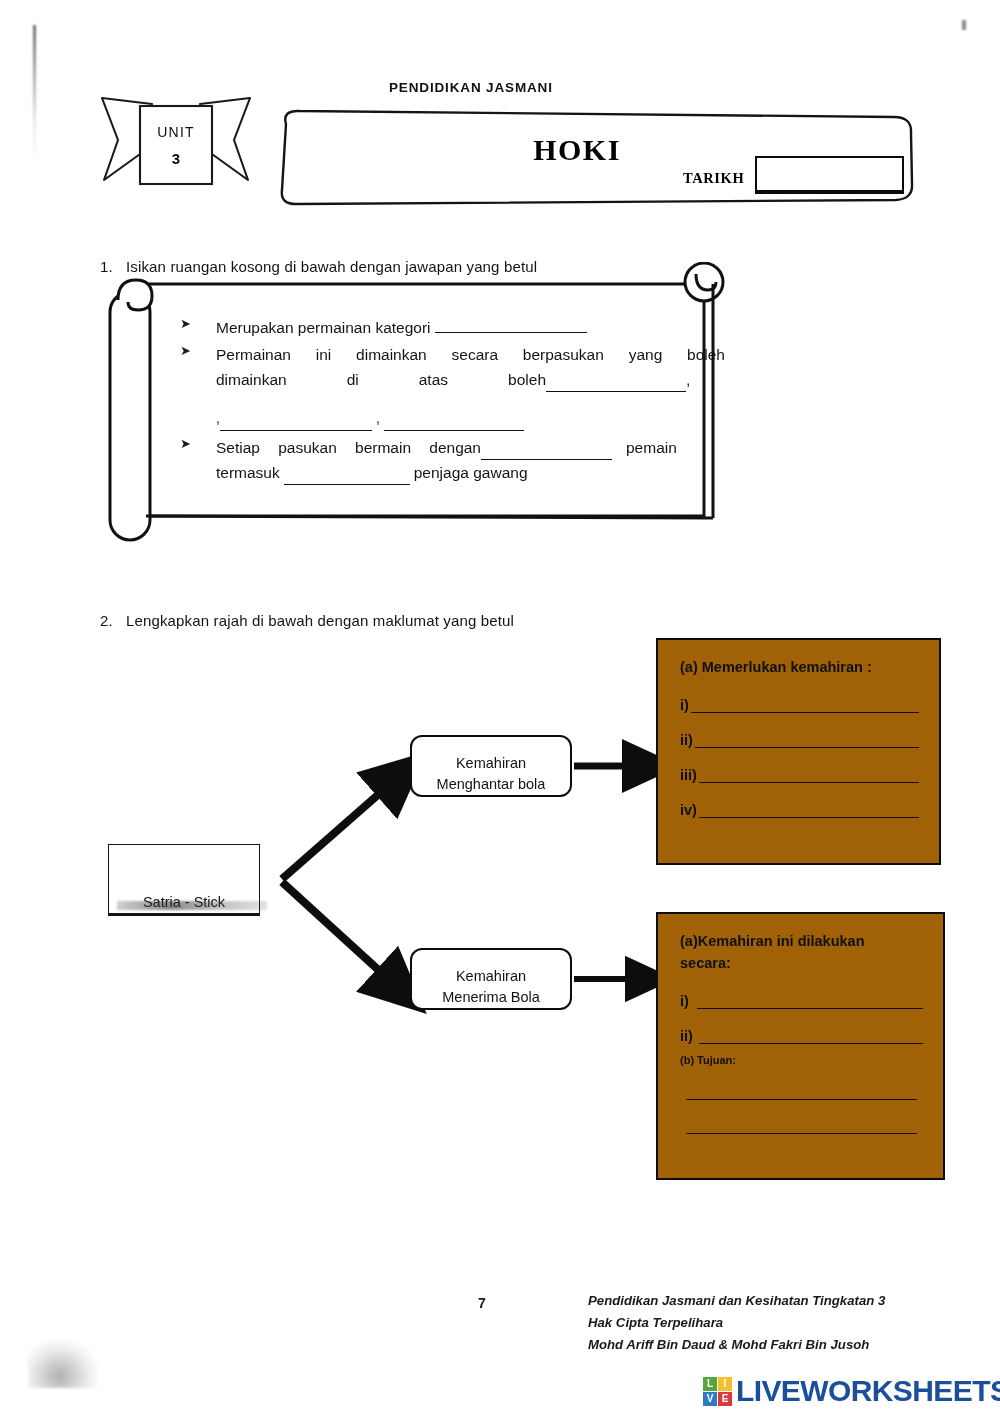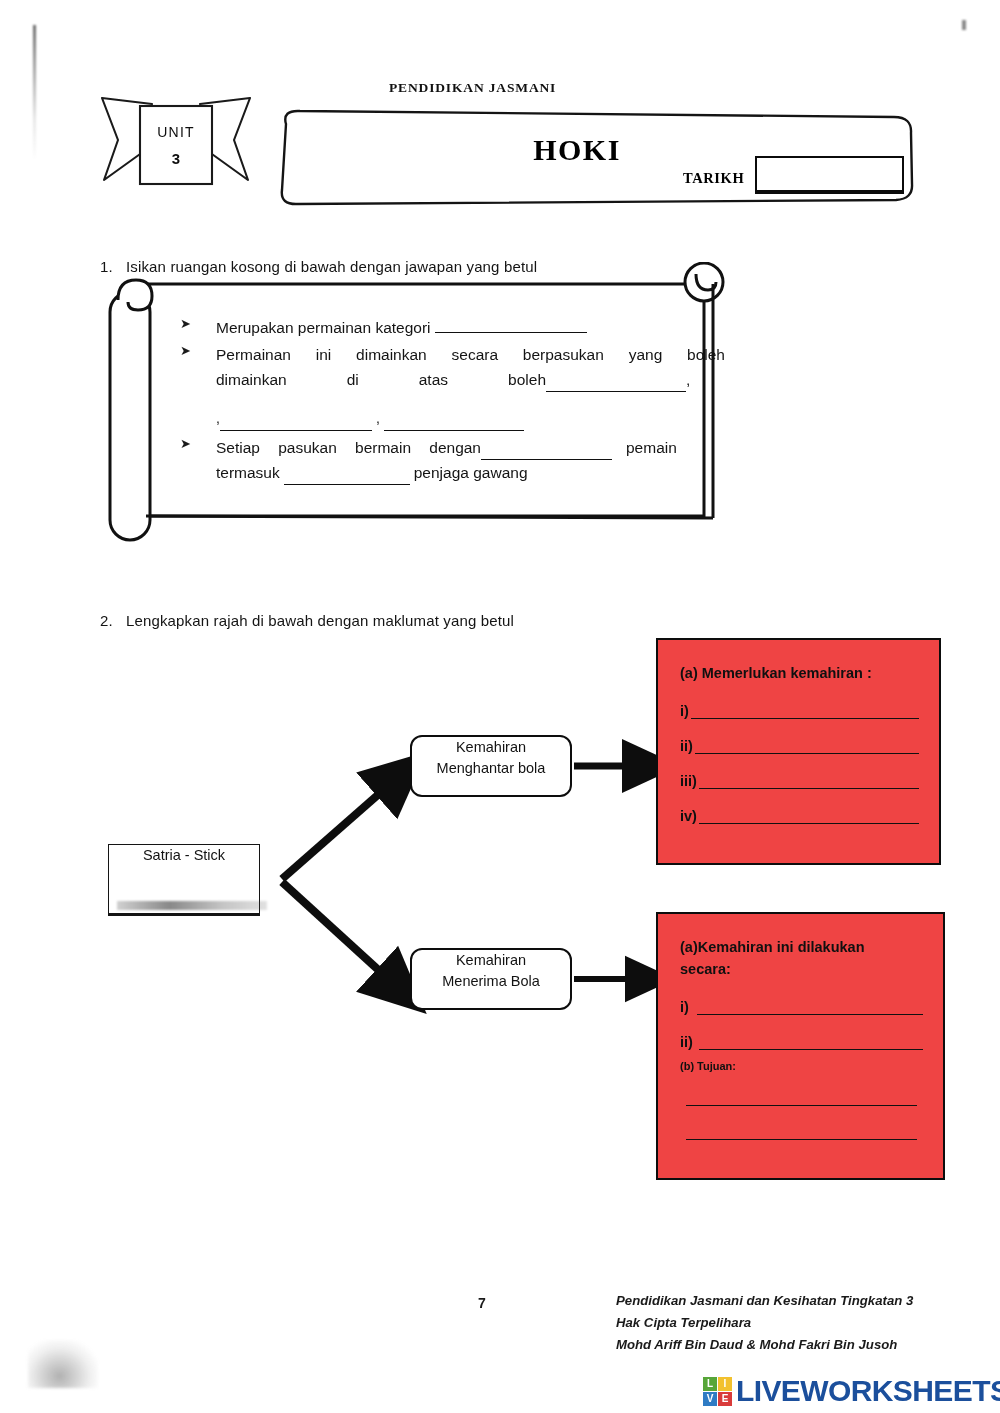--- a/index.html
+++ b/index.html
@@ -48,21 +48,20 @@
 
   
   .subject-line {
     position: absolute;
     left: 389px;
     top: 80px;
     font-size: 13.5px;
     font-weight: bold;
     letter-spacing: .85px;
     color: #111;
-    font-family: Liberation Serif, serif;
   }
   .ribbon {
     position: absolute;
     left: 90px;
     top: 84px;
     width: 172px;
     height: 112px;
   }
   .ribbon svg { display: block; }
   .ribbon-unit-label {
@@ -189,21 +188,21 @@
   }
   .diagram > svg { position: absolute; left: 0; top: 0; }
 
   .node {
     position: absolute;
     box-sizing: border-box;
     background: #fff;
     display: flex;
     flex-direction: column;
     align-items: center;
-    justify-content: flex-start;
+    justify-content: flex-end;
     font-size: 14.5px;
     line-height: 21px;
     color: #131313;
   }
   .node-root {
     left: 8px;
     top: 214px;
     width: 152px;
     height: 72px;
     border: 1.8px solid #141414;
@@ -223,23 +222,23 @@
     height: 62px;
     border: 2.6px solid #0d0d0d;
     border-radius: 12px;
   }
   .node-pass { left: 310px; top: 105px; }
   .node-recv { left: 310px; top: 318px; }
 
   .answer-box {
     position: absolute;
     box-sizing: border-box;
-    background: #ef4444;
+    background: #a16207;
     border: 2.8px solid #0d0d0d;
-    padding: 22px 20px 14px 22px;
+    padding: 16px 20px 14px 22px;
   }
   .box-a { left: 556px; top: 8px;  width: 285px; height: 227px; }
   .box-b { left: 556px; top: 282px; width: 289px; height: 268px; }
 
   .ab-head {
     font-size: 14.5px;
     font-weight: bold;
     line-height: 22px;
     color: #101010;
     margin-bottom: 4px;
@@ -275,21 +274,21 @@
   .page-number {
     position: absolute;
     left: 478px;
     top: 1295px;
     font-size: 14px;
     font-weight: bold;
     color: #1a1a1a;
   }
   .credits {
     position: absolute;
-    left: 616px;
+    left: 588px;
     top: 1290px;
     font-family: "Liberation Sans", sans-serif;
     font-style: italic;
     font-weight: bold;
     font-size: 13.2px;
     line-height: 22px;
     color: #1a1a1a;
     white-space: nowrap;
   }
 

